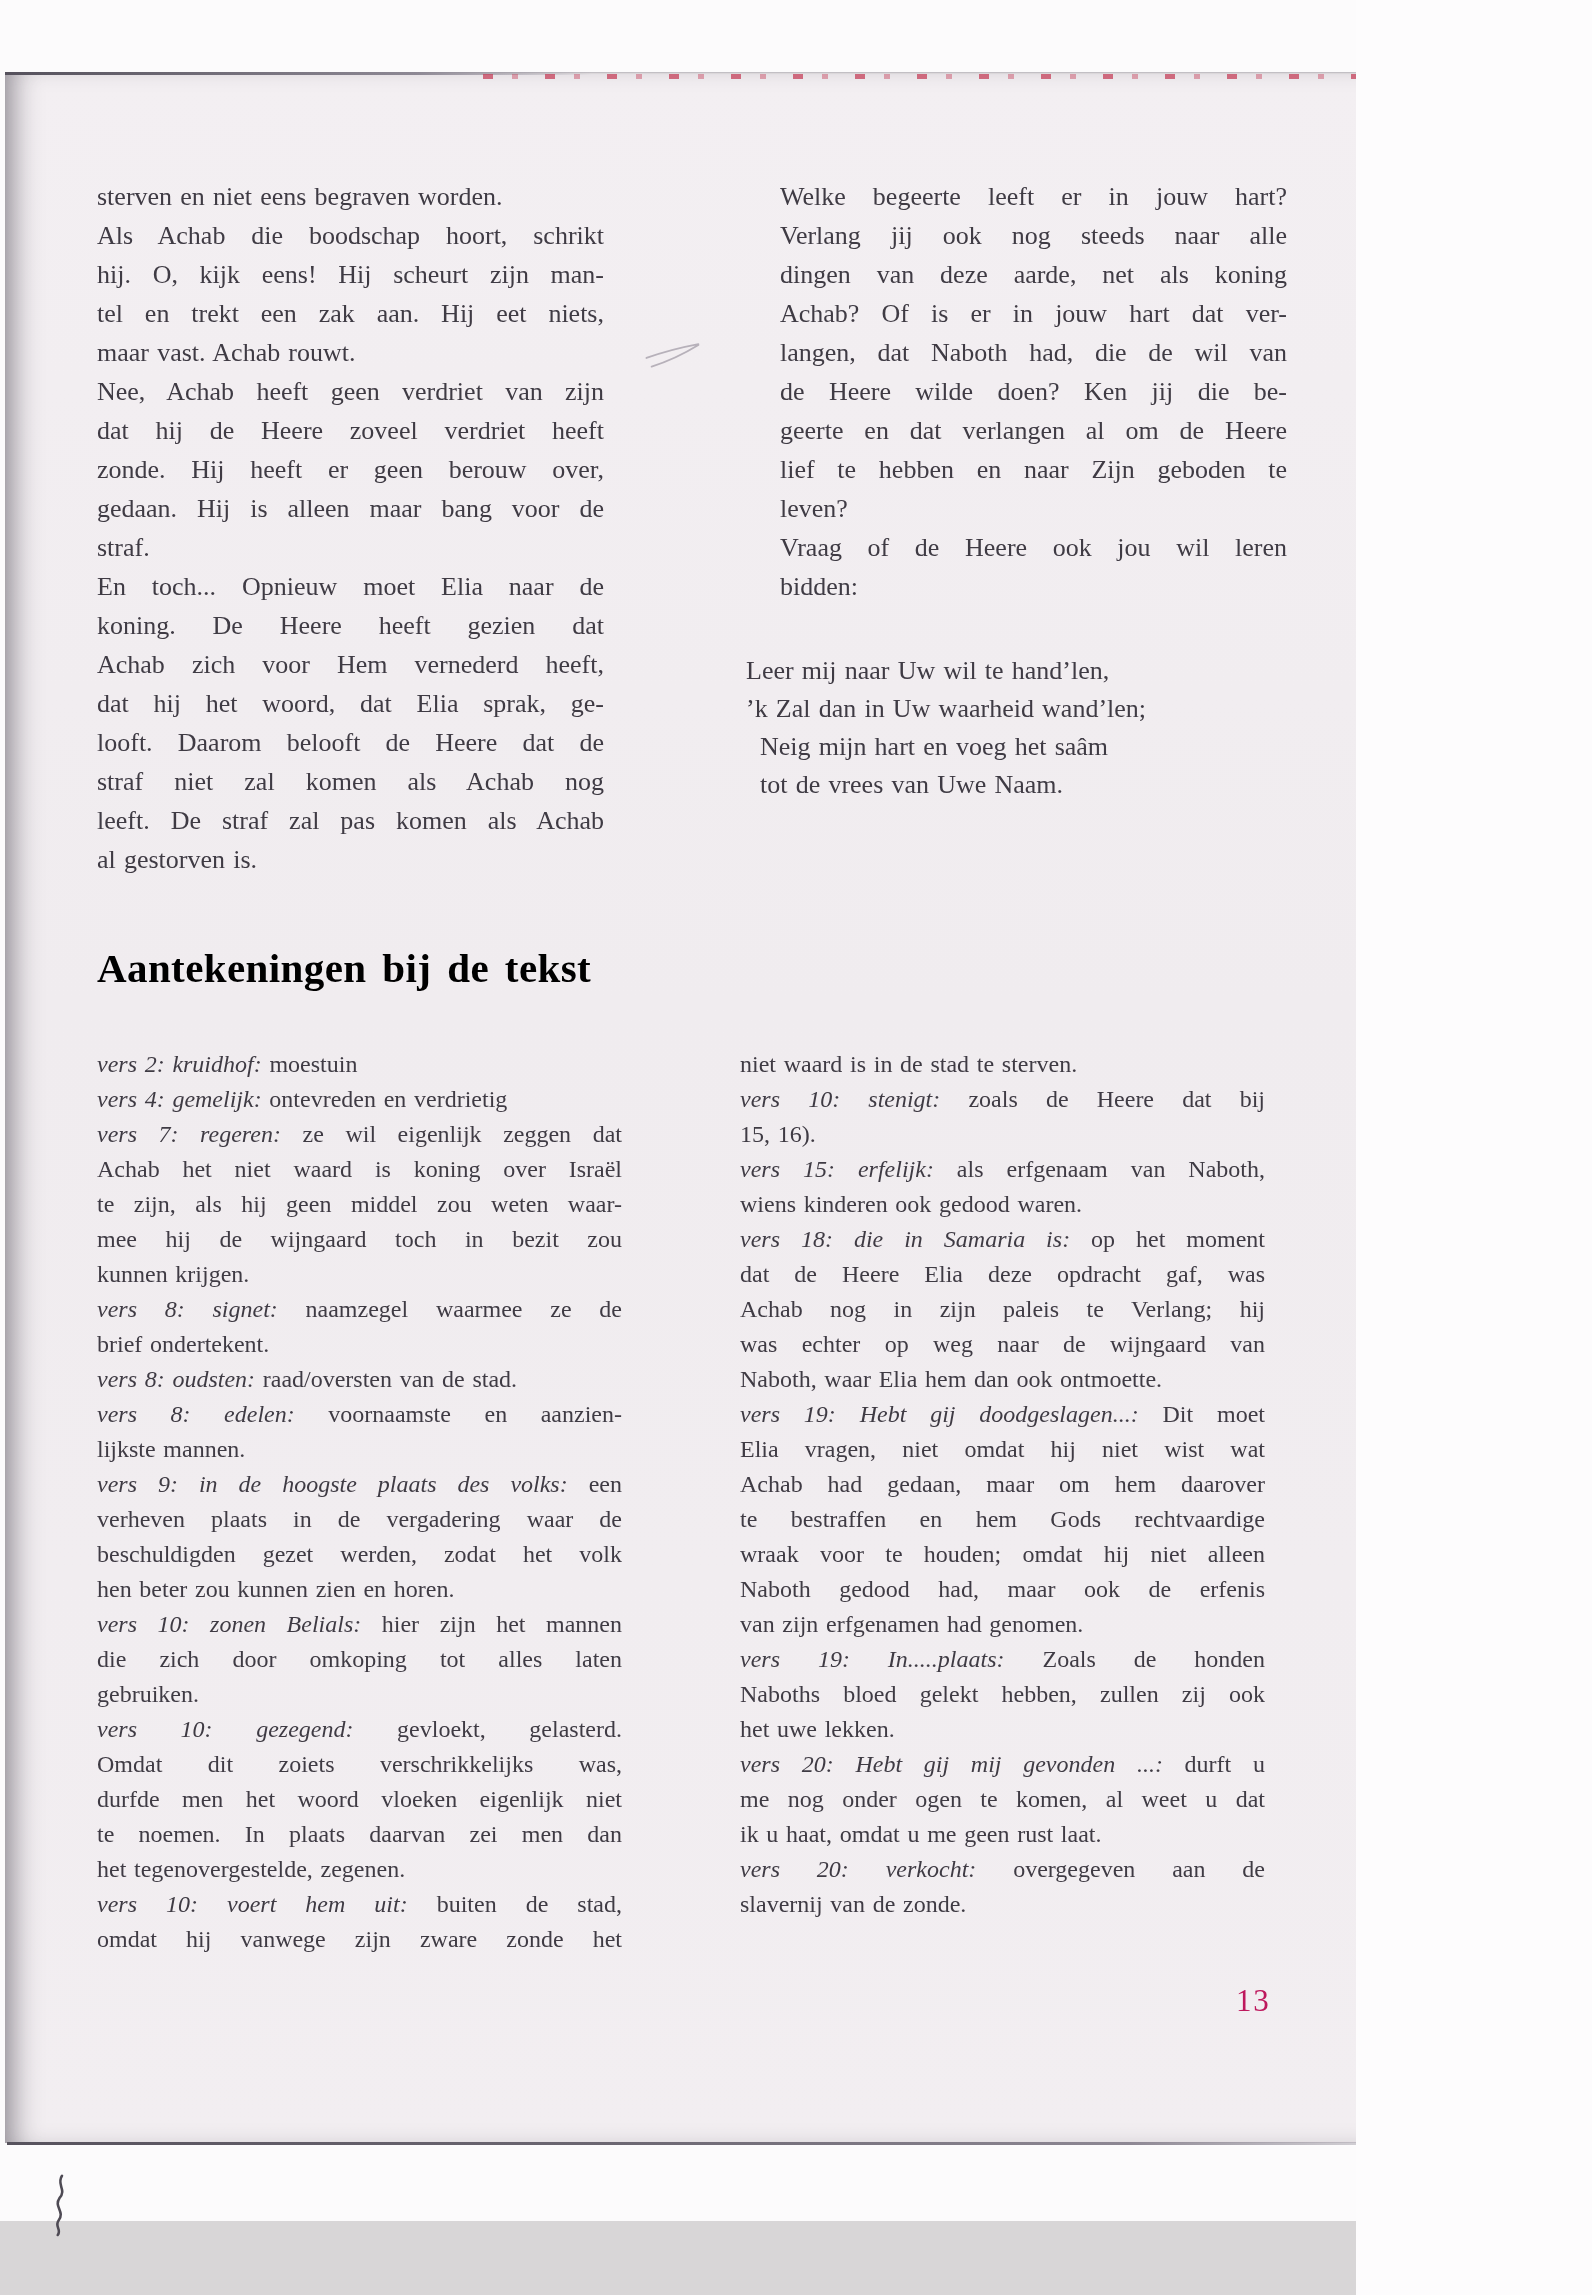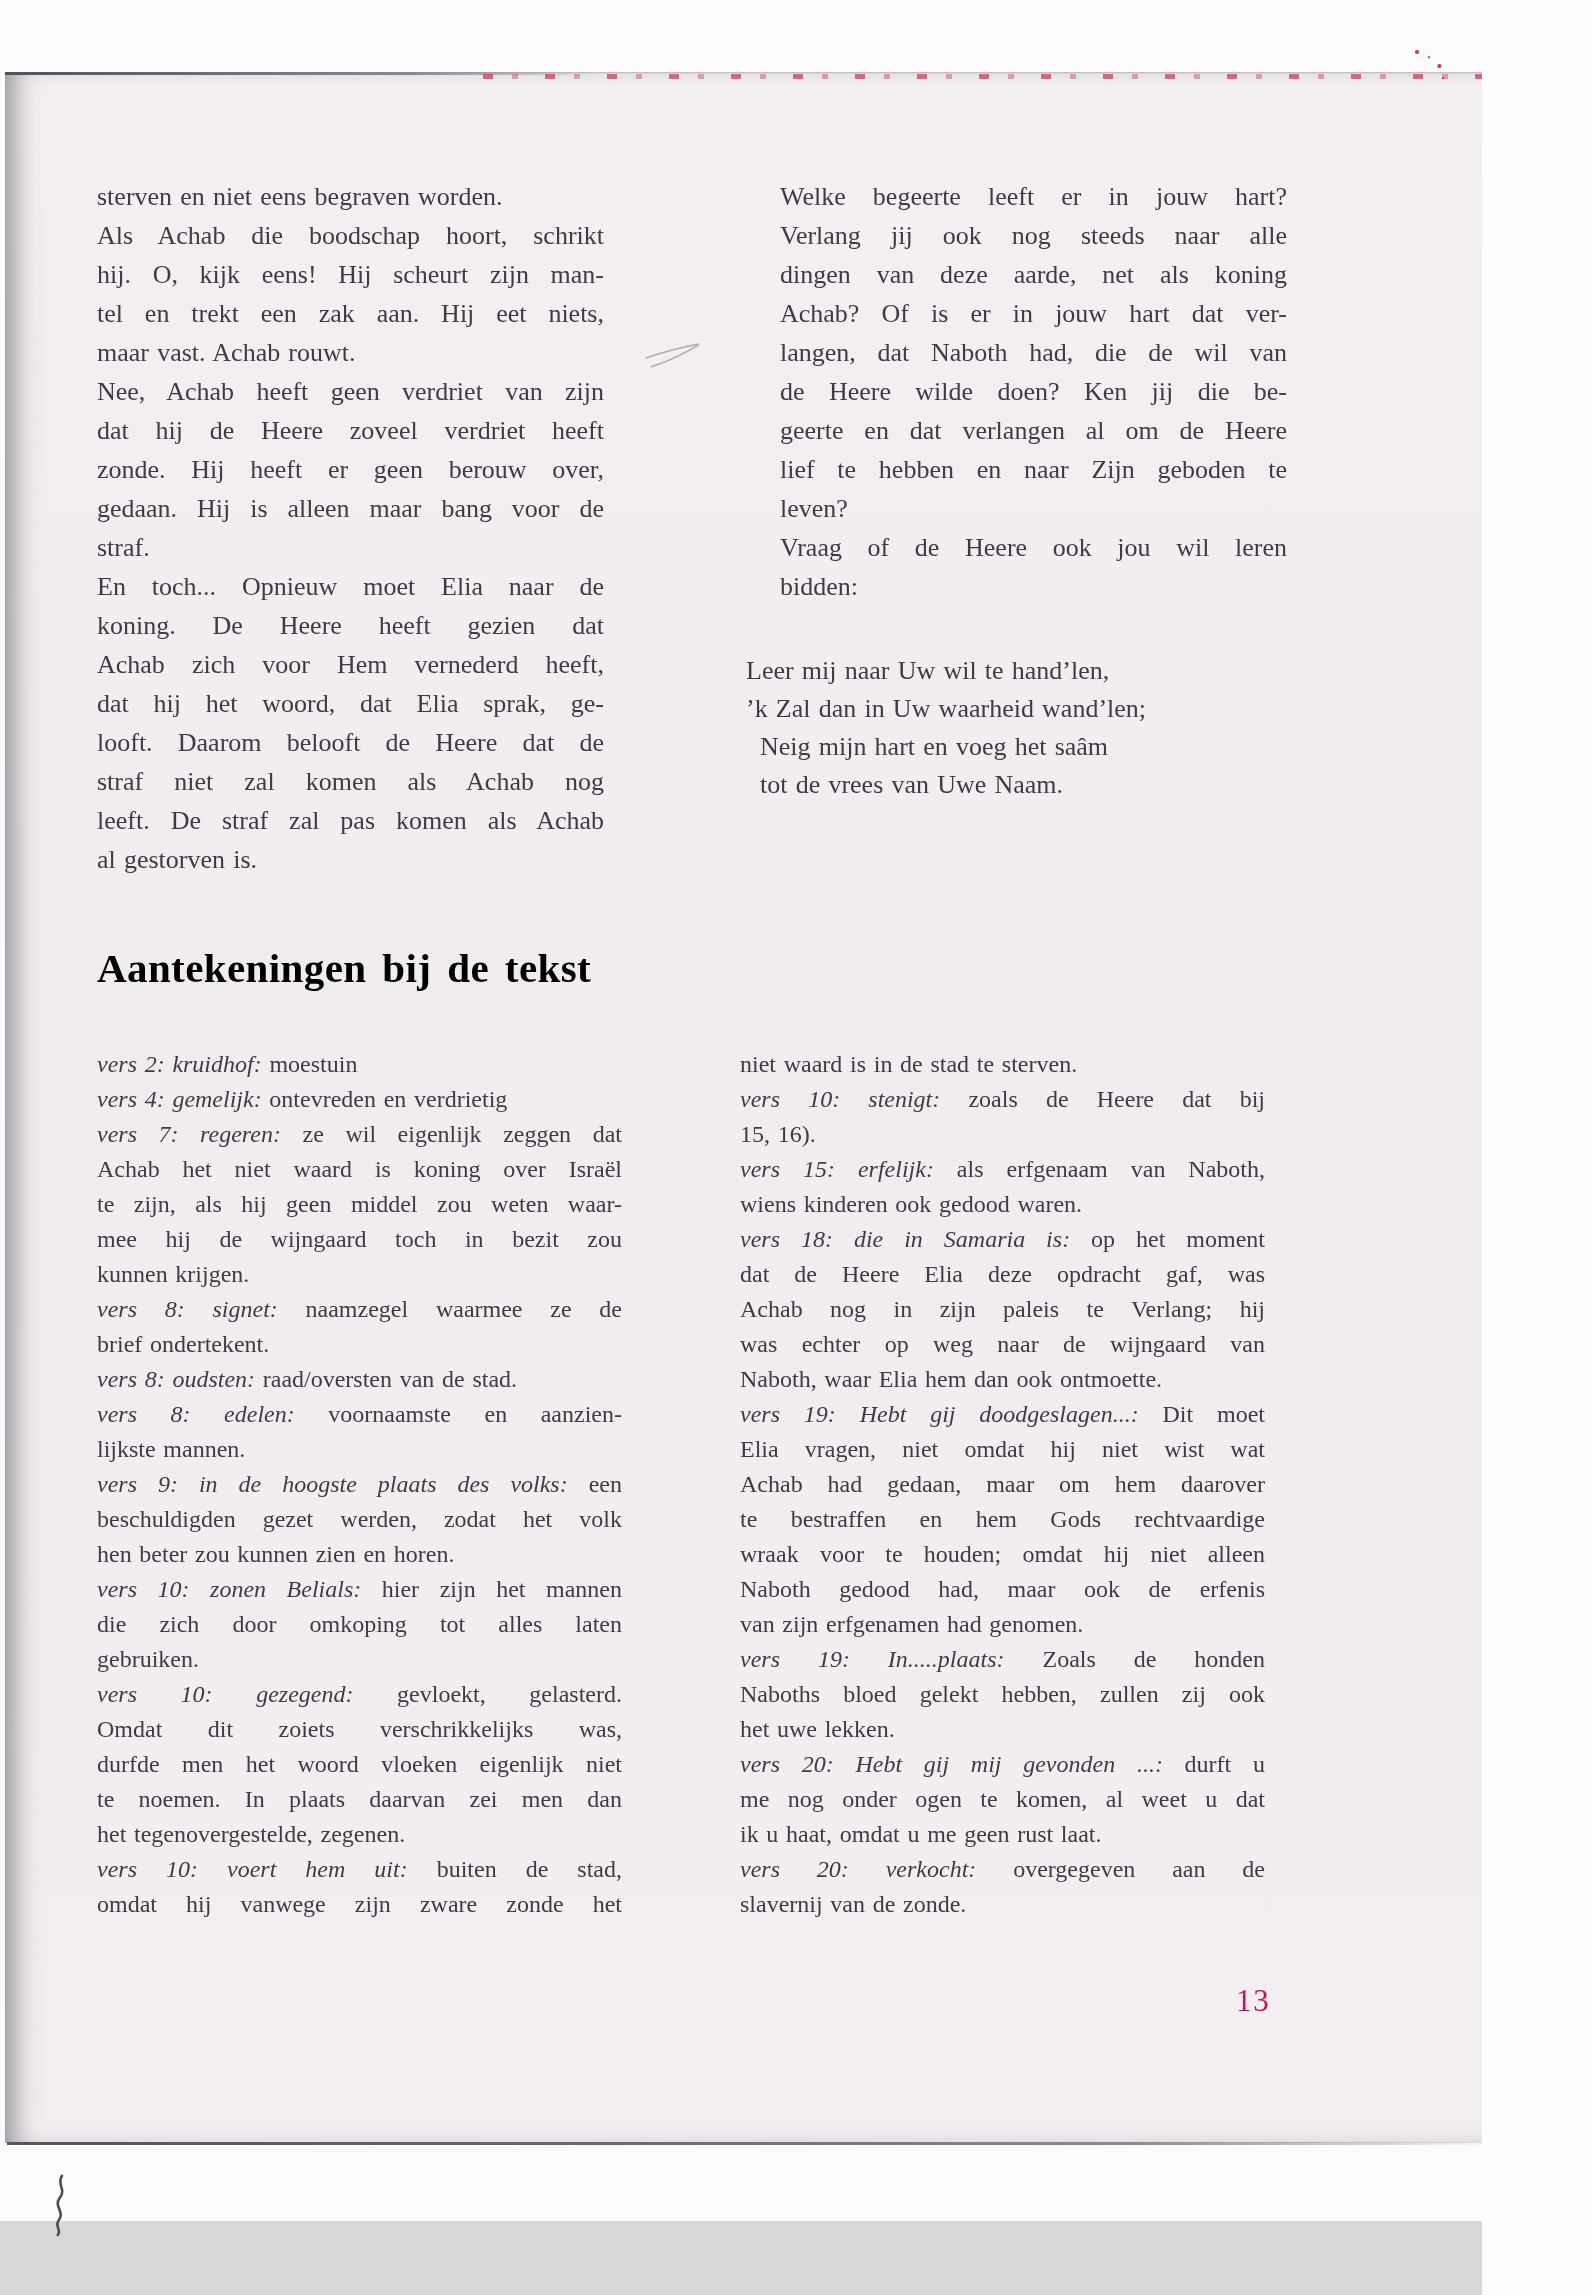--- a/index.html
+++ b/index.html
@@ -1,16 +1,16 @@
 <!DOCTYPE html>
 <html style="font-size:14px"><head>
 <meta charset="utf-8">
 <style>
   html,body{margin:0;padding:0;background:#fdfcfd;}
-  .canvas{position:relative;width:1482px;height:2295px;background:#fcfbfc;overflow:hidden;
+  .canvas{position:relative;width:1356px;height:2295px;background:#fcfbfc;overflow:hidden;
           font-family:"Liberation Serif","DejaVu Serif",serif;color:#3f3b44;}
   
   .page{position:absolute;left:5.2px;top:72px;width:1512px;height:2071px;
         background:linear-gradient(180deg,#f3eff2 0%,#f0ecef 45%,#f2eef1 100%);
         box-shadow:inset 21px 0 29px -14px rgba(55,50,62,.55), inset 0 1.7px 1.7px -0.9px rgba(90,85,95,.35);}
   .top-line{position:absolute;left:5.2px;top:72px;width:587px;height:2.6px;
         background:linear-gradient(90deg,#55515c,#8d8894 70%,rgba(140,135,148,0));}
   .red-dashes{position:absolute;left:483px;top:74px;width:1032px;height:5.2px;opacity:.85;
         background:repeating-linear-gradient(90deg,rgba(196,58,85,.85) 0 10.4px,transparent 10.4px 29px,rgba(196,58,85,.5) 29px 35px,transparent 35px 62px);}
   .red-edge{position:absolute;left:1516px;top:54px;width:5.2px;height:2087px;border-radius:2.6px;
@@ -109,20 +109,21 @@
       <div class="tline just"><span>Achab het niet waard is koning over Israël</span></div>
       <div class="tline just"><span>te zijn, als hij geen middel zou weten waar-</span></div>
       <div class="tline just"><span>mee hij de wijngaard toch in bezit zou</span></div>
       <div class="tline"><span>kunnen krijgen.</span></div>
       <div class="tline just"><em>vers 8: signet:</em><span> naamzegel waarmee ze de</span></div>
       <div class="tline"><span>brief ondertekent.</span></div>
       <div class="tline"><em>vers 8: oudsten:</em><span> raad/oversten van de stad.</span></div>
       <div class="tline just"><em>vers 8: edelen:</em><span> voornaamste en aanzien-</span></div>
       <div class="tline"><span>lijkste mannen.</span></div>
       <div class="tline just"><em>vers 9: in de hoogste plaats des volks:</em><span> een</span></div>
+      <div class="tline just"><span>verheven plaats in de vergadering waar de</span></div>
       <div class="tline just"><span>beschuldigden gezet werden, zodat het volk</span></div>
       <div class="tline"><span>hen beter zou kunnen zien en horen.</span></div>
       <div class="tline just"><em>vers 10: zonen Belials:</em><span> hier zijn het mannen</span></div>
       <div class="tline just"><span>die zich door omkoping tot alles laten</span></div>
       <div class="tline"><span>gebruiken.</span></div>
       <div class="tline just"><em>vers 10: gezegend:</em><span> gevloekt, gelasterd.</span></div>
       <div class="tline just"><span>Omdat dit zoiets verschrikkelijks was,</span></div>
       <div class="tline just"><span>durfde men het woord vloeken eigenlijk niet</span></div>
       <div class="tline just"><span>te noemen. In plaats daarvan zei men dan</span></div>
       <div class="tline"><span>het tegenovergestelde, zegenen.</span></div>

